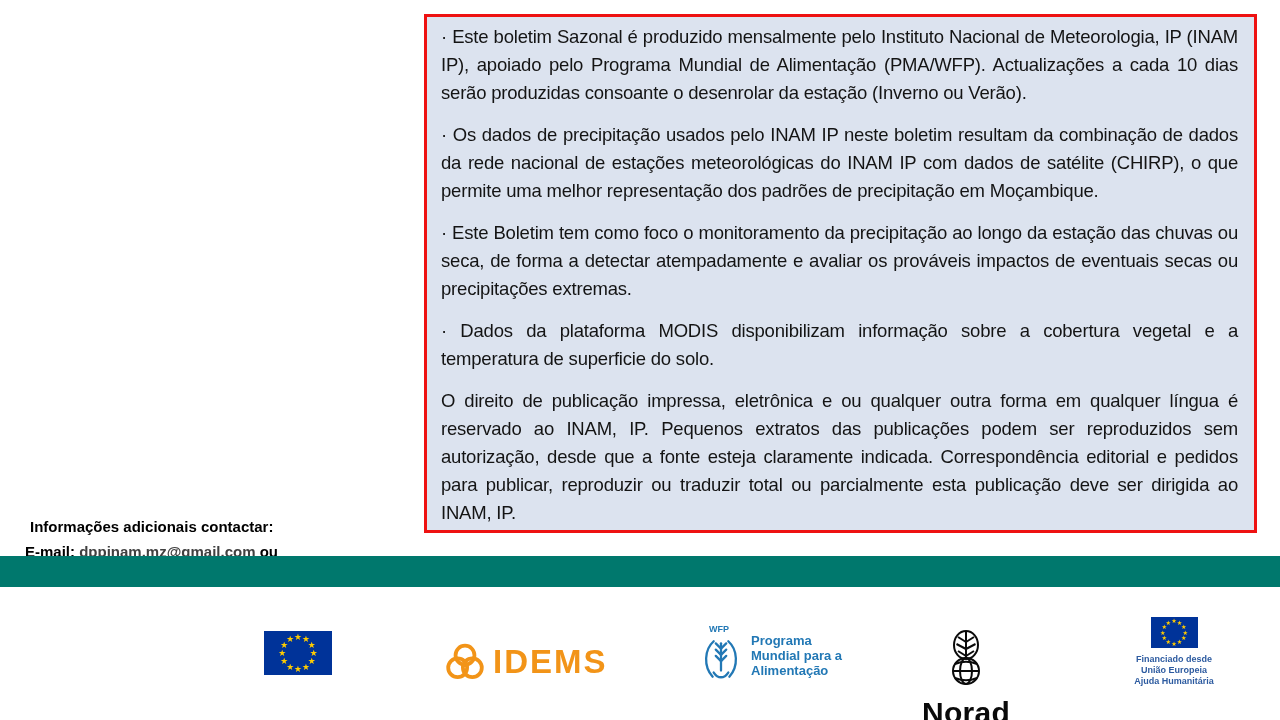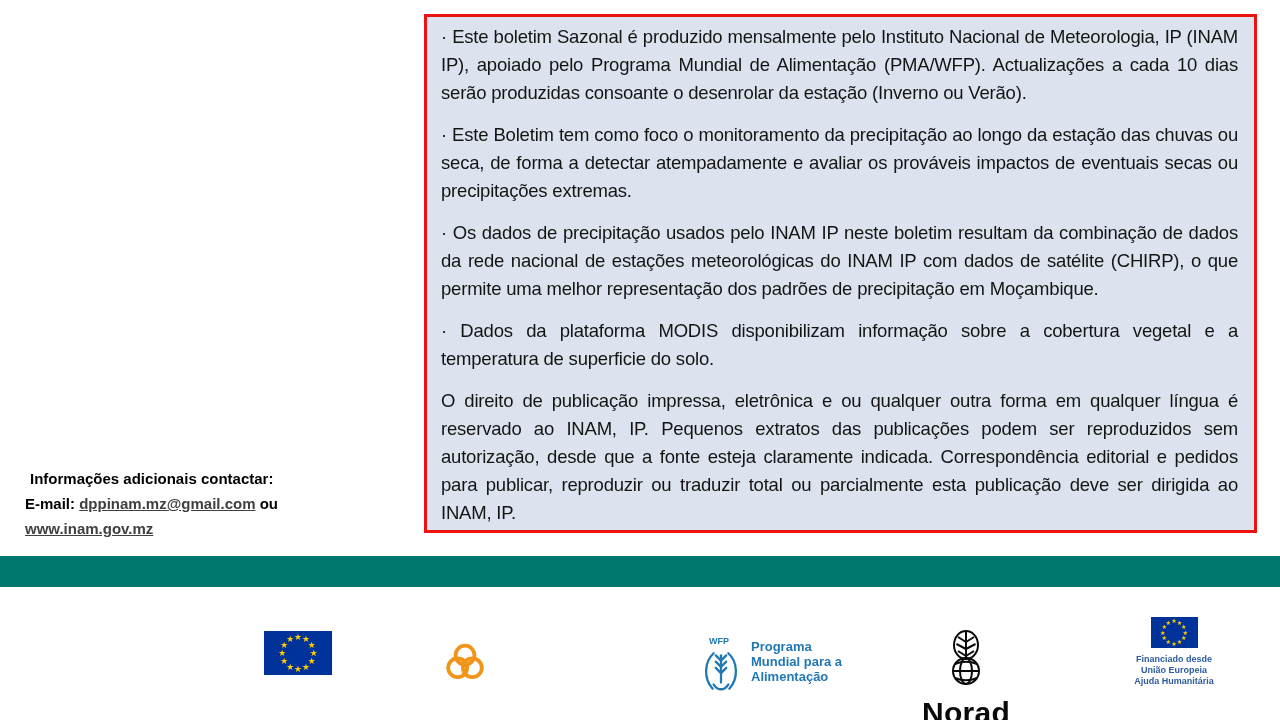--- a/index.html
+++ b/index.html
@@ -15,52 +15,52 @@
     font-size:18.5px;line-height:28px;text-align:justify;
     letter-spacing:-0.2px;overflow:hidden;
   }
   .info-box p{margin:0 0 14px 0;}
   .info-box p:last-child{margin-bottom:12px;}
   
   .contact{
     position:absolute;left:25px;top:466px;width:310px;
     font-size:15px;font-weight:bold;line-height:25px;color:#000;
   }
-  .contact .c-heading{padding-left:5px;}
+  .contact .c-heading{padding-left:5px;margin-top:48px;}
   .link{color:#404040;text-decoration:underline;cursor:pointer;}
   
   .teal-bar{position:absolute;left:0;top:556px;width:1280px;height:31px;background:#00786D;}
   
   .logo{position:absolute;}
   .logo-inam{left:78px;top:614px;width:102px;height:86px;}
   .eu-flag{position:relative;background:#003399;}
   .eu-star{position:absolute;transform:translate(-50%,-50%);color:#FFCC00;line-height:1;}
   .logo-eu{left:264px;top:631px;width:68px;height:44px;}
   .logo-idems{left:444px;top:641px;display:flex;align-items:center;gap:7px;}
   .idems-text{font-size:33px;font-weight:bold;color:#F29418;letter-spacing:2px;}
   .logo-wfp{left:700px;top:624px;display:flex;align-items:center;gap:9px;}
-  .wfp-emblem{position:relative;width:42px;height:62px;margin-top:12px;}
+  .wfp-emblem{position:relative;width:42px;height:62px;}
   .wfp-acronym{position:absolute;top:0;left:9px;font-size:9px;font-weight:bold;color:#2278B5;}
   .wfp-emblem svg{position:absolute;left:0;top:11px;}
   .wfp-caption{font-size:13px;line-height:15px;font-weight:bold;color:#2278B5;}
   .logo-norad{left:922px;top:630px;display:flex;align-items:center;gap:10px;flex-direction:column;}
   .norad-text{font-size:30px;font-weight:600;color:#0a0a0a;letter-spacing:0.3px;}
   .logo-eu-funded{left:1126px;top:617px;width:96px;text-align:center;}
   .logo-eu-funded .eu-flag{width:47px;height:31px;margin:0 auto;}
   .eu-caption{margin-top:6px;font-size:9px;line-height:11px;font-weight:bold;color:#2D5BA0;}
 </style>
 </head>
 <body>
 
 <div class="slide">
 
   <div class="info-box">
     <p>· Este boletim Sazonal é produzido mensalmente pelo Instituto Nacional de Meteorologia, IP (INAM IP), apoiado pelo Programa Mundial de Alimentação (PMA/WFP). Actualizações a cada 10 dias serão produzidas consoante o desenrolar da estação (Inverno ou Verão).</p>
+    <p>· Os dados de precipitação usados pelo INAM IP neste boletim resultam da combinação de dados da rede nacional de estações meteorológicas do INAM IP com dados de satélite (CHIRP), o que permite uma melhor representação dos padrões de precipitação em Moçambique.</p>
     <p>· Este Boletim tem como foco o monitoramento da precipitação ao longo da estação das chuvas ou seca, de forma a detectar atempadamente e avaliar os prováveis impactos de eventuais secas ou precipitações extremas.</p>
-    <p>· Os dados de precipitação usados pelo INAM IP neste boletim resultam da combinação de dados da rede nacional de estações meteorológicas do INAM IP com dados de satélite (CHIRP), o que permite uma melhor representação dos padrões de precipitação em Moçambique.</p>
     <p>· Dados da plataforma MODIS disponibilizam informação sobre a cobertura vegetal e a temperatura de superficie do solo.</p>
     <p>O direito de publicação impressa, eletrônica e ou qualquer outra forma em qualquer língua é reservado ao INAM, IP. Pequenos extratos das publicações podem ser reproduzidos sem autorização, desde que a fonte esteja claramente indicada. Correspondência editorial e pedidos para publicar, reproduzir ou traduzir total ou parcialmente esta publicação deve ser dirigida ao INAM, IP.</p>
   </div>
 
   <div class="contact">
     <div class="c-heading">Informações adicionais contactar:</div>
     <div><span>E-mail: </span><a class="link">dppinam.mz@gmail.com</a><span> ou</span></div>
     <div><a class="link">www.inam.gov.mz</a></div>
   </div>
 
@@ -85,20 +85,21 @@
   </div>
 
   <div class="logo logo-idems">
     <svg width="42" height="42" viewBox="0 0 40 40">
       <g stroke="#F29418" stroke-width="3.6" fill="none">
         <circle cx="20" cy="13.5" r="9"></circle>
         <circle cx="13" cy="25.5" r="9"></circle>
         <circle cx="27" cy="25.5" r="9"></circle>
       </g>
     </svg>
+    <span class="idems-text">IDEMS</span>
   </div>
 
   <div class="logo logo-wfp">
     <div class="wfp-emblem">
       <span class="wfp-acronym">WFP</span>
       <svg width="42" height="48" viewBox="0 0 40 46">
         <g stroke="#2278B5" stroke-width="2.2" fill="none" stroke-linecap="round">
           <path d="M13,6 C4,14 3,30 12,40"></path>
           <path d="M27,6 C36,14 37,30 28,40"></path>
           <path d="M20,8 L20,34"></path>

